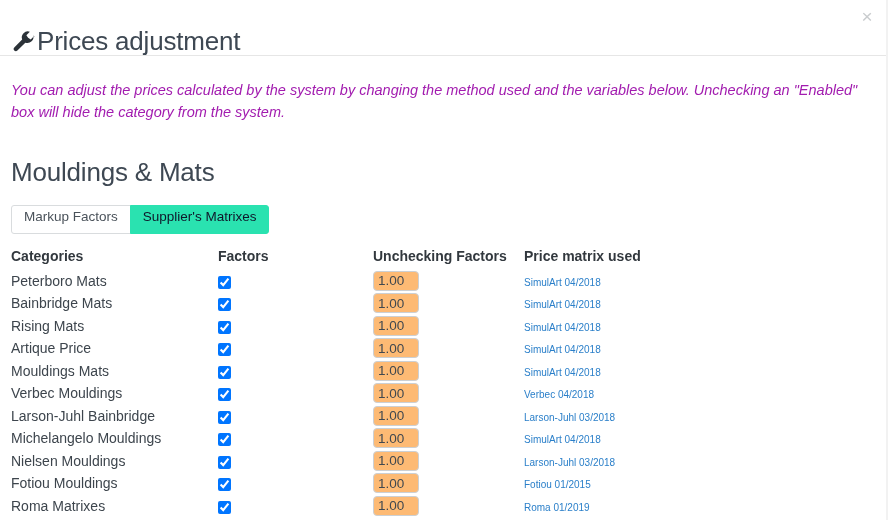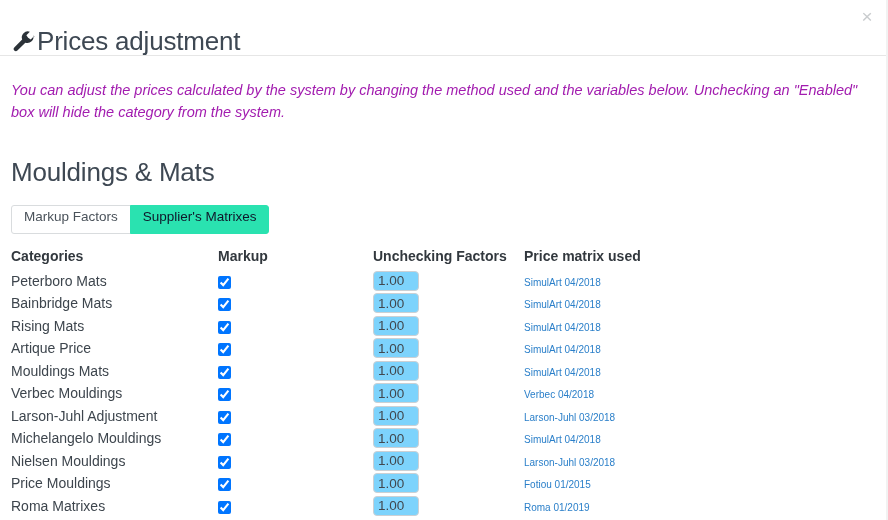--- a/index.html
+++ b/index.html
@@ -163,21 +163,21 @@
   .factor-input {
     width: 46px;
     height: 20px;
     box-sizing: border-box;
     border: 1px solid #ccd0d4;
     border-radius: 4px;
     font-size: 13.5px;
     color: #41484f;
     padding: 0 4px;
     font-family: "Liberation Sans", sans-serif;
-    background: #7dd3fc;
+    background: #fdba74;
   }
 
   .matrix-link {
     color: #2a7fc9;
     text-decoration: none;
     font-size: 10px;
     white-space: nowrap;
     cursor: pointer;
   }
 
@@ -221,21 +221,21 @@
     <table class="price-table">
       <colgroup>
         <col class="col-cat">
           <col class="col-en">
           <col class="col-adj">
           <col class="col-mtx">
       </colgroup>
       <thead>
         <tr>
           <th>Categories</th>
-          <th>Markup</th>
+          <th>Factors</th>
           <th>Unchecking Factors</th>
           <th>Price matrix used</th>
         </tr>
       </thead>
       <tbody id="table-body">
           <tr>
             <td class="cat-cell">Peterboro Mats</td>
             <td><input type="checkbox" class="row-checkbox" checked="" style=""></td>
             <td><input type="text" class="factor-input" value="1.00" style=""></td>
             <td><a class="matrix-link">SimulArt 04/2018</a></td>
@@ -264,39 +264,39 @@
             <td><input type="text" class="factor-input" value="1.00" style=""></td>
             <td><a class="matrix-link">SimulArt 04/2018</a></td>
           </tr>
           <tr>
             <td class="cat-cell">Verbec Mouldings</td>
             <td><input type="checkbox" class="row-checkbox" checked="" style=""></td>
             <td><input type="text" class="factor-input" value="1.00" style=""></td>
             <td><a class="matrix-link">Verbec 04/2018</a></td>
           </tr>
           <tr>
-            <td class="cat-cell">Larson-Juhl Adjustment</td>
+            <td class="cat-cell">Larson-Juhl Bainbridge</td>
             <td><input type="checkbox" class="row-checkbox" checked="" style=""></td>
             <td><input type="text" class="factor-input" value="1.00" style=""></td>
             <td><a class="matrix-link">Larson-Juhl 03/2018</a></td>
           </tr>
           <tr>
             <td class="cat-cell">Michelangelo Mouldings</td>
             <td><input type="checkbox" class="row-checkbox" checked="" style=""></td>
             <td><input type="text" class="factor-input" value="1.00" style=""></td>
             <td><a class="matrix-link">SimulArt 04/2018</a></td>
           </tr>
           <tr>
             <td class="cat-cell">Nielsen Mouldings</td>
             <td><input type="checkbox" class="row-checkbox" checked="" style=""></td>
             <td><input type="text" class="factor-input" value="1.00" style=""></td>
             <td><a class="matrix-link">Larson-Juhl 03/2018</a></td>
           </tr>
           <tr>
-            <td class="cat-cell">Price Mouldings</td>
+            <td class="cat-cell">Fotiou Mouldings</td>
             <td><input type="checkbox" class="row-checkbox" checked="" style=""></td>
             <td><input type="text" class="factor-input" value="1.00" style=""></td>
             <td><a class="matrix-link">Fotiou 01/2015</a></td>
           </tr>
           <tr>
             <td class="cat-cell">Roma Matrixes</td>
             <td><input type="checkbox" class="row-checkbox" checked="" style=""></td>
             <td><input type="text" class="factor-input" value="1.00" style=""></td>
             <td><a class="matrix-link">Roma 01/2019</a></td>
           </tr>

